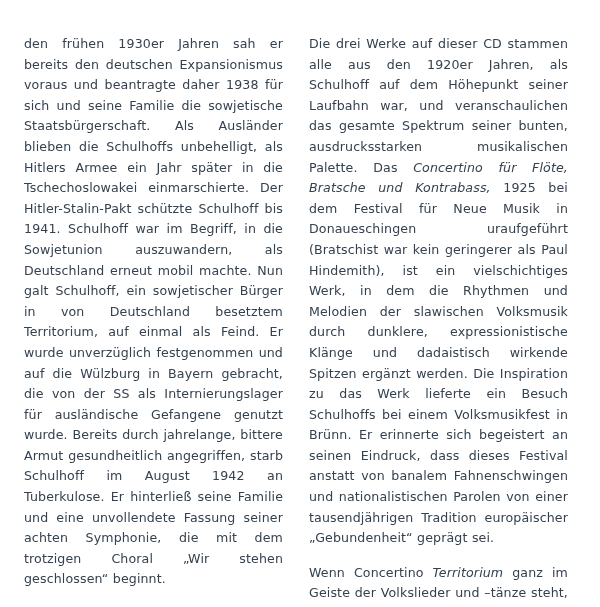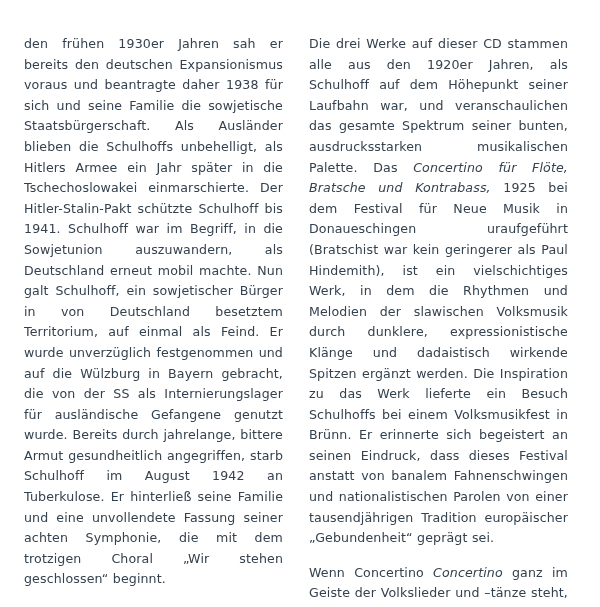--- a/index.html
+++ b/index.html
@@ -60,18 +60,18 @@
 
     <div class="column">
       <p>den frühen 1930er Jahren sah er bereits den deutschen Expansionismus voraus und beantragte daher 1938 für sich und seine Familie die sowjetische Staatsbürgerschaft. Als Ausländer blieben die Schulhoffs unbehelligt, als Hitlers Armee ein Jahr später in die Tschechoslowakei einmarschierte. Der Hitler-Stalin-Pakt schützte Schulhoff bis 1941. Schulhoff war im Begriff, in die Sowjetunion auszuwandern, als Deutschland erneut mobil machte. Nun galt Schulhoff, ein sowjetischer Bürger in von Deutschland besetztem Territorium, auf einmal als Feind. Er wurde unverzüglich festgenommen und auf die Wülzburg in Bayern gebracht, die von der SS als Internierungslager für ausländische Gefangene genutzt wurde. Bereits durch jahrelange, bittere Armut gesundheitlich angegriffen, starb Schulhoff im August 1942 an Tuberkulose. Er hinterließ seine Familie und eine unvollendete Fassung seiner achten Symphonie, die mit dem trotzigen Choral „Wir stehen geschlossen“ beginnt.</p>
     </div>
 
     <div class="column">
       <p>
         <span>Die drei Werke auf dieser CD stammen alle aus den 1920er Jahren, als Schulhoff auf dem Höhepunkt seiner Laufbahn war, und veranschaulichen das gesamte Spektrum seiner bunten, ausdrucksstarken musikalischen Palette. Das </span><span class="it">Concertino für Flöte, Bratsche und Kontrabass,</span><span> 1925 bei dem Festival für Neue Musik in Donaueschingen uraufgeführt (Bratschist war kein geringerer als Paul Hindemith), ist ein vielschichtiges Werk, in dem die Rhythmen und Melodien der slawischen Volksmusik durch dunklere, expressionistische Klänge und dadaistisch wirkende Spitzen ergänzt werden. Die Inspiration zu das Werk lieferte ein Besuch Schulhoffs bei einem Volksmusikfest in Brünn. Er erinnerte sich begeistert an seinen Eindruck, dass dieses Festival anstatt von banalem Fahnenschwingen und nationalistischen Parolen von einer tausendjährigen Tradition europäischer „Gebundenheit“ geprägt sei.</span>
       </p>
       <p>
-        <span>Wenn Concertino </span><span class="it">Concertino</span><span> ganz im Geiste der Volkslieder und –tänze steht, die er in Brünn gehört hatte, so gilt dies auch für die</span>
+        <span>Wenn Concertino </span><span class="it">Territorium</span><span> ganz im Geiste der Volkslieder und –tänze steht, die er in Brünn gehört hatte, so gilt dies auch für die</span>
       </p>
     </div>
 
   </div>
 </div>
 
 </body></html>

